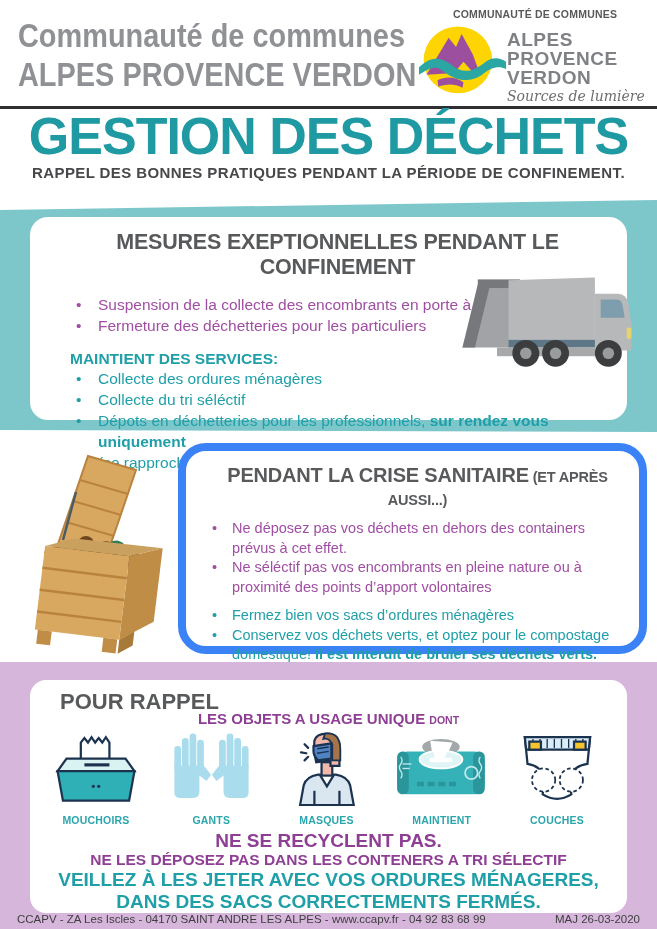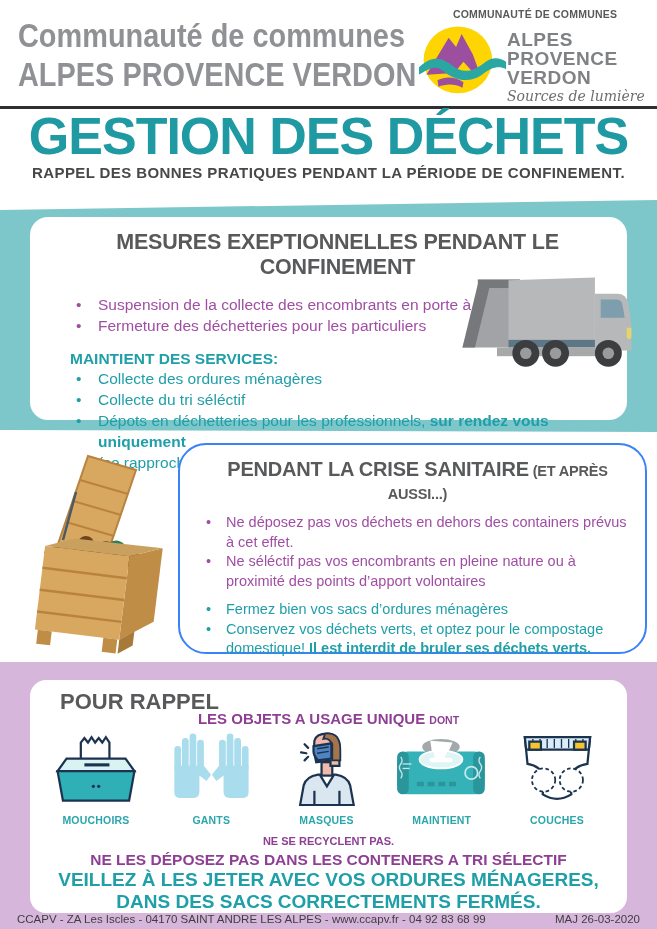--- a/index.html
+++ b/index.html
@@ -49,21 +49,21 @@
   .purple-text, .purple-text li { color:#a04ea3; }
   .teal-text, .teal-text li { color:#1f9fa8; }
   .card1 .blist.purple-text { margin-top:14px; }
   .services-head { margin-top:14px; color:#1f9fa8; font-size:15.5px; font-weight:bold; }
   .cont-line { padding-left:28px; font-size:15.5px; line-height:21px; color:#1f9fa8; }
   .truck { position:absolute; right:16px; top:258px; width:192px; height:110px; }
 
   
   .card2 {
     position:absolute; left:178px; top:443px; width:469px; height:211px;
-    background:#fff; border:2px solid #3b82f6; border-radius:28px;
+    background:#fff; border:8px solid #3b82f6; border-radius:28px;
     padding:13px 14px 8px 24px;
   }
   .card2 h2 { text-align:center; color:#58595b; font-size:20px; letter-spacing:-.2px; }
   .card2 h2 .suffix { font-size:14.5px; }
   .card2 .blist li { font-size:14.5px; line-height:19.5px; }
   .card2 .blist li::before { width:20px; padding-left:2px; }
   .card2 .blist.purple-text { margin-top:9px; }
   .card2 .blist.teal-text { margin-top:9px; }
   .compost { position:absolute; left:6px; top:444px; width:172px; height:215px; }
 
@@ -76,21 +76,21 @@
   .rappel-head { position:absolute; left:30px; top:9px; color:#58595b; font-size:22px; font-weight:bold; }
   .objets-head { position:absolute; left:0; top:30px; width:100%; text-align:center;
     color:#8e3f94; font-size:15px; font-weight:bold; }
   .objets-head .small { font-size:10.5px; }
   .icons-row { position:absolute; left:10px; right:14px; top:50px; height:100px;
     display:flex; justify-content:space-between; }
   .icon-item { width:112px; text-align:center; }
   .icon-item svg { height:76px; }
   .icon-label { margin-top:4px; font-size:10.5px; font-weight:bold; color:#2aa6ad; letter-spacing:.2px; }
   .warns { position:absolute; left:0; top:152px; width:100%; text-align:center; }
-  .warn-p1 { color:#8e3f94; font-size:11px; font-weight:bold; line-height:18px; }
+  .warn-p1 { color:#8e3f94; font-size:19px; font-weight:bold; line-height:18px; }
   .warn-p2 { color:#8e3f94; font-size:15.5px; font-weight:bold; line-height:19px; }
   .warn-t  { color:#1f9fa8; font-size:19px;  font-weight:bold; line-height:22px; }
 
   
   .footer {
     position:absolute; left:0; bottom:0; width:657px; height:20px;
     display:flex; justify-content:space-between; align-items:center;
     padding:0 17px; font-size:11.5px; color:#3e3e40;
   }
 </style>

